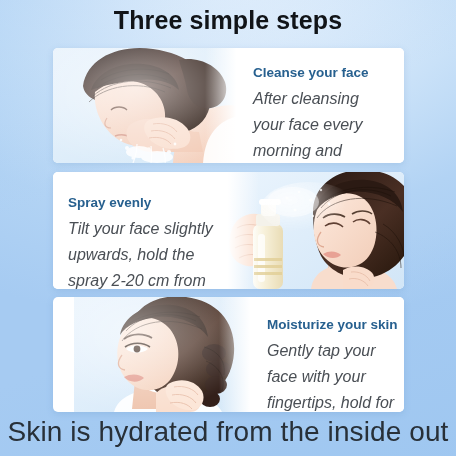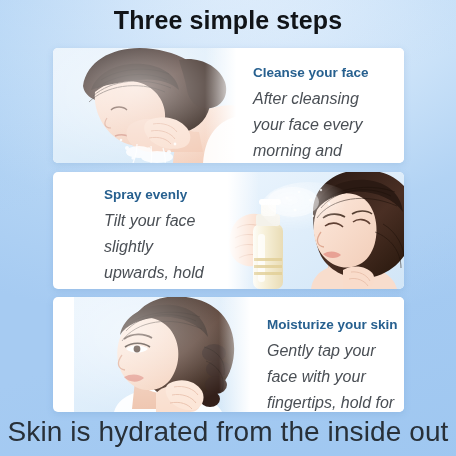--- a/index.html
+++ b/index.html
@@ -55,21 +55,21 @@
   #card-2 .card-photo{ width:179px; }
   #card-3 .card-photo{ width:179px; }
 
   .card-body{
     flex:1 1 auto;
     padding:17px 14px 12px 14px;
     display:flex; flex-direction:column;
     justify-content:flex-start;
     background:#ffffff;
   }
-  #card-2 .card-body{ padding:15px 12px 12px 15px;margin-left:36px; }
+  #card-2 .card-body{ padding:23px 12px 12px 15px; }
   #card-3 .card-body{ padding:20px 12px 12px 14px; }
 
   .card-heading{
     font-size:13.5px; font-weight:bold;
     color:#27608f;
     margin-bottom:6px;
     white-space:nowrap;
   }
   .card-text{
     font-size:16px;

